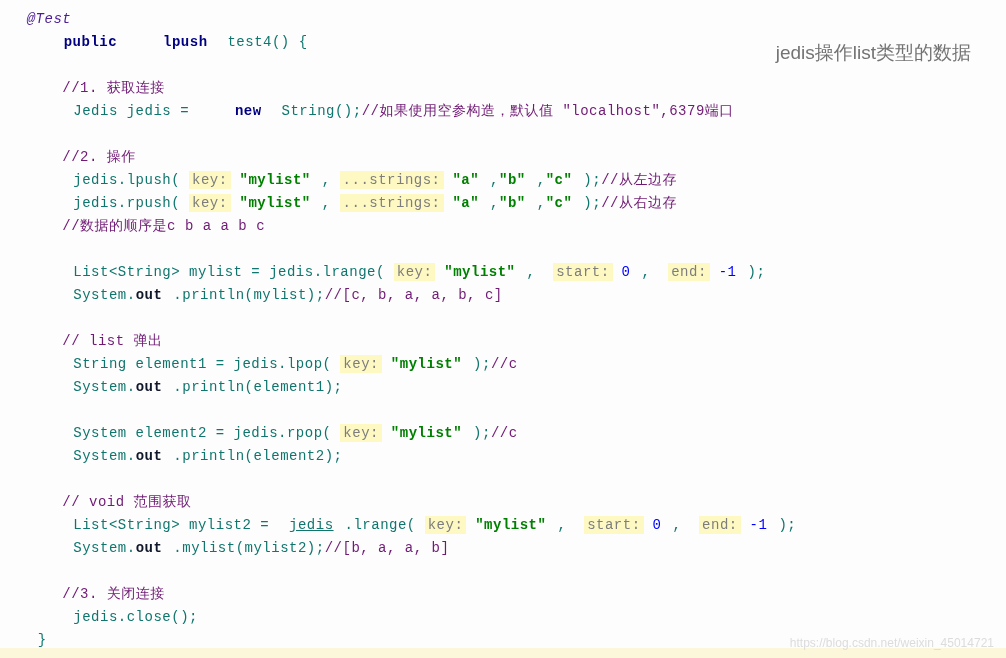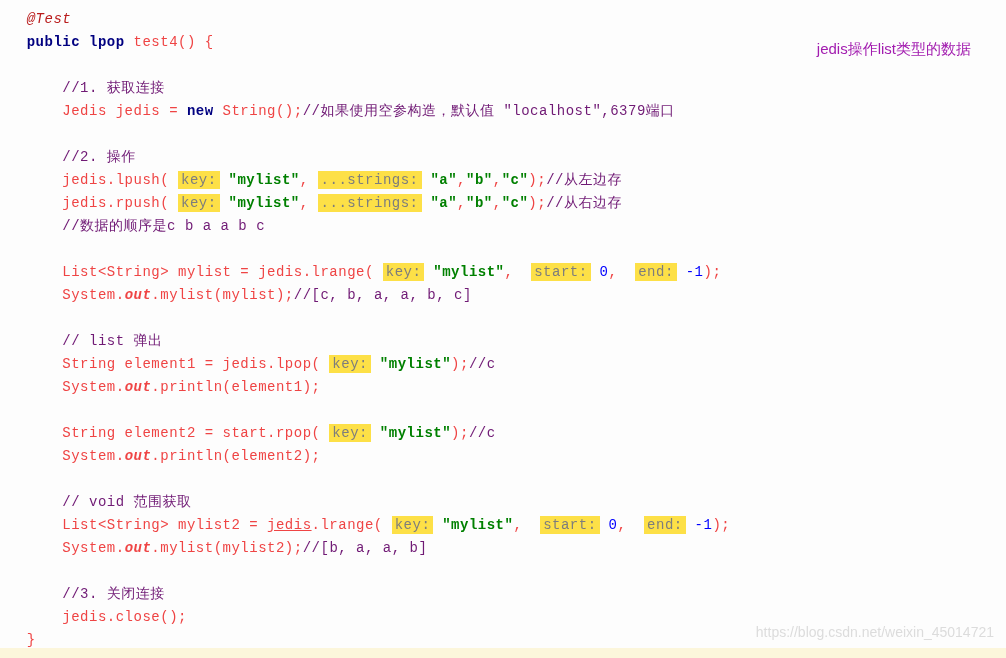--- a/index.html
+++ b/index.html
@@ -13,77 +13,77 @@
     }
     .code-container {
       white-space: pre;
       line-height: 23px;
       letter-spacing: 0.5px;
     }
     .annotation-note {
       position: absolute;
       top: 40px;
       right: 35px;
-      color: #a21caf;
+      color: #737373;
       font-family: Arial, 'Microsoft YaHei', sans-serif;
-      font-size: 15px;
+      font-size: 19px;
       font-weight: normal;
     }
-    .anno { color: #b91c1c; font-style: italic; }
-    .kw { color: #000080; font-weight: bold; }
+    .anno { color: #4c1d95; font-style: italic; }
+    .kw { color: #000080; font-weight: bold; margin-left: 37px; }
     .comment { color: #808080; font-style: italic; }
     .cn { color: #701a75; font-style: normal; }
     .str { color: #008000; font-weight: bold; }
     .num { color: #0000ff; }
-    .hint { background: #fde047; color: #7d7d7d; font-style: normal; padding: 1px 3px; margin-top: 12px; }
-    .field-italic { font-style: italic; font-weight: bold; color: #ef4444; margin-top: 40px; }
+    .hint { background: #fef9c3; color: #7d7d7d; font-style: normal; padding: 1px 3px; margin-top: 12px; }
+    .field-italic { font-weight: bold; color: #0f172a; margin-top: 40px; }
     .underline { text-decoration: underline; }
-    .black { color: #ef4444; }
+    .black { color: #0f766e; margin-left: 11px; }
     .watermark {
       position: absolute;
-      bottom: 20px;
+      bottom: 10px;
       right: 12px;
       color: #dcdcdc;
       font-family: Arial, sans-serif;
-      font-size: 14px;
+      font-size: 12px;
     }
     .bottom-bar {
       height: 12px;
       background: #fcf6db;
       width: 100%;
       position: absolute;
       bottom: 0;
       left: 0;
     }
     .itc { font-style: italic; }
   </style>
 </head>
 <body>
 
 <div class="annotation-note">jedis操作list类型的数据</div>
 
 <div class="code-container">   <span class="anno">@Test</span>
-   <span class="kw">public</span> <span class="kw">lpop</span><span class="black"> test4() {</span>
+   <span class="kw">public</span> <span class="kw">lpush</span><span class="black"> test4() {</span>
 
        <span class="comment itc"><span class="cn">//1. 获取连接</span></span>
        <span class="black">Jedis jedis = </span><span class="kw">new</span><span class="black"> String();</span><span class="comment"><span class="cn">//如果使用空参构造，默认值 "localhost",6379端口</span></span>
 
        <span class="comment itc"><span class="cn">//2. 操作</span></span>
        <span class="black">jedis.lpush( </span><span class="hint">key:</span><span class="str"> "mylist"</span><span class="black">, </span><span class="hint">...strings:</span><span class="str"> "a"</span><span class="black">,</span><span class="str">"b"</span><span class="black">,</span><span class="str">"c"</span><span class="black">);</span><span class="comment"><span class="cn">//从左边存</span></span>
        <span class="black">jedis.rpush( </span><span class="hint">key:</span><span class="str"> "mylist"</span><span class="black">, </span><span class="hint">...strings:</span><span class="str"> "a"</span><span class="black">,</span><span class="str">"b"</span><span class="black">,</span><span class="str">"c"</span><span class="black">);</span><span class="comment"><span class="cn">//从右边存</span></span>
        <span class="comment itc"><span class="cn">//数据的顺序是c b a a b c</span></span>
 
        <span class="black">List&lt;String&gt; mylist = jedis.lrange( </span><span class="hint">key:</span><span class="str"> "mylist"</span><span class="black">,  </span><span class="hint">start:</span><span class="num"> 0</span><span class="black">,  </span><span class="hint">end:</span><span class="num"> -1</span><span class="black">);</span>
-       <span class="black">System.</span><span class="field-italic">out</span><span class="black">.mylist(mylist);</span><span class="comment itc"><span class="cn">//[c, b, a, a, b, c]</span></span>
+       <span class="black">System.</span><span class="field-italic">out</span><span class="black">.println(mylist);</span><span class="comment itc"><span class="cn">//[c, b, a, a, b, c]</span></span>
 
        <span class="comment itc"><span class="cn">// list 弹出</span></span>
        <span class="black">String element1 = jedis.lpop( </span><span class="hint">key:</span><span class="str"> "mylist"</span><span class="black">);</span><span class="comment itc"><span class="cn">//c</span></span>
        <span class="black">System.</span><span class="field-italic">out</span><span class="black">.println(element1);</span>
 
-       <span class="black">String element2 = start.rpop( </span><span class="hint">key:</span><span class="str"> "mylist"</span><span class="black">);</span><span class="comment itc"><span class="cn">//c</span></span>
+       <span class="black">System element2 = jedis.rpop( </span><span class="hint">key:</span><span class="str"> "mylist"</span><span class="black">);</span><span class="comment itc"><span class="cn">//c</span></span>
        <span class="black">System.</span><span class="field-italic">out</span><span class="black">.println(element2);</span>
 
        <span class="comment itc"><span class="cn">// void 范围获取</span></span>
        <span class="black">List&lt;String&gt; mylist2 = </span><span class="black underline">jedis</span><span class="black">.lrange( </span><span class="hint">key:</span><span class="str"> "mylist"</span><span class="black">,  </span><span class="hint">start:</span><span class="num"> 0</span><span class="black">,  </span><span class="hint">end:</span><span class="num"> -1</span><span class="black">);</span>
        <span class="black">System.</span><span class="field-italic">out</span><span class="black">.mylist(mylist2);</span><span class="comment itc"><span class="cn">//[b, a, a, b]</span></span>
 
        <span class="comment itc"><span class="cn">//3. 关闭连接</span></span>
        <span class="black">jedis.close();</span>
    <span class="black">}</span></div>
 

